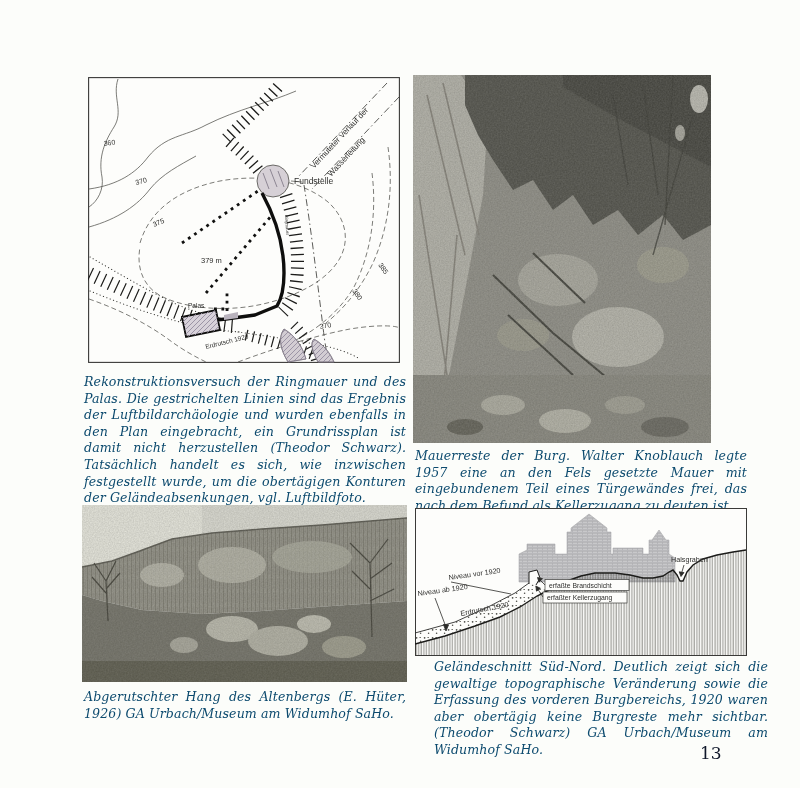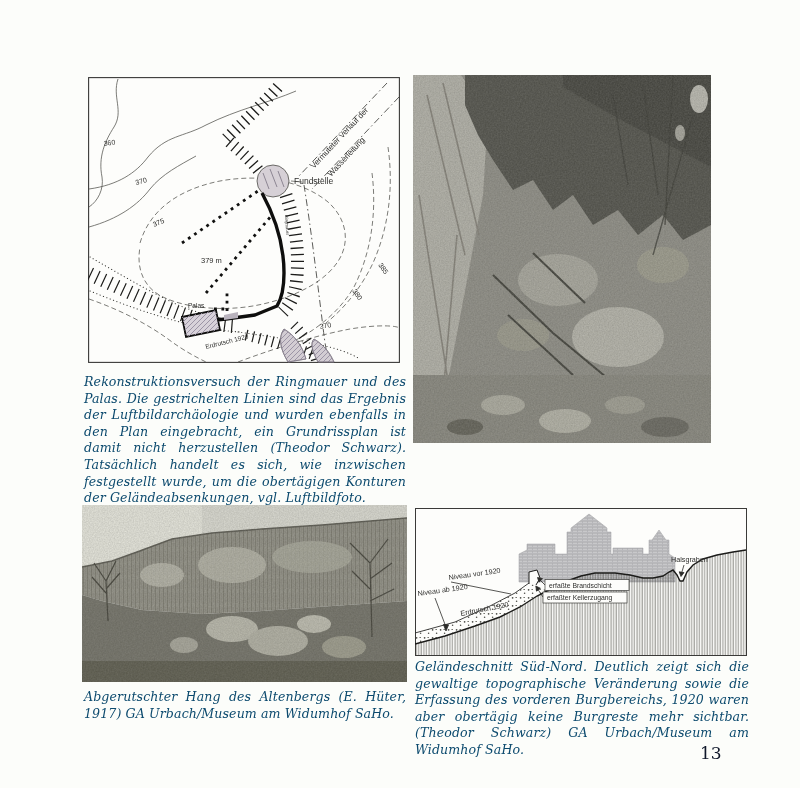--- a/index.html
+++ b/index.html
@@ -157,20 +157,21 @@
       <ellipse cx="212" cy="330" rx="20" ry="9" fill="#9c9b8f"></ellipse>
       <ellipse cx="52" cy="352" rx="18" ry="8" fill="#5d5c52"></ellipse>
       <ellipse cx="252" cy="352" rx="24" ry="10" fill="#63625a"></ellipse>
 
       <path d="M 230,10 L 245,120 M 260,0 L 252,150 M 280,40 L 240,180 M 200,20 L 215,110" stroke="#34342e" stroke-width="1.4" fill="none" opacity="0.8"></path>
       <rect width="298" height="368" filter="url(#grainD)" opacity="0.5"></rect>
       <rect width="298" height="368" filter="url(#grainL)" opacity="0.35"></rect>
     </svg>
   </div>
 
+  <div class="caption" style="left:415px;top:448px;width:332px;">Mauerreste der Burg. Walter Knoblauch legte 1957 eine an den Fels gesetzte Mauer mit eingebundenem Teil eines Türgewändes frei, das nach dem Befund als Kellerzugang zu deuten ist.</div>
 
   <div class="fig" style="left:82px;top:505px;">
     <svg class="photo" width="325" height="177" viewBox="0 0 325 177">
 
       <rect width="325" height="80" fill="#d9d9d0"></rect>
       <rect width="120" height="60" fill="#e6e6dc"></rect>
 
       <path d="M 0,62 L 30,56 L 55,47 L 90,34 L 130,28 L 180,24 L 240,20 L 325,13 L 325,96 L 250,101 L 180,106 L 120,109 L 60,105 L 20,96 L 0,90 Z" fill="url(#pCliff)"></path>
       <ellipse cx="150" cy="60" rx="34" ry="18" fill="#b4b3a6" opacity="0.85"></ellipse>
       <ellipse cx="230" cy="52" rx="40" ry="16" fill="#a8a79a" opacity="0.8"></ellipse>
@@ -187,21 +188,21 @@
 
       <g stroke="#3e3d34" stroke-width="1.2" fill="none">
         <path d="M 26,116 L 24,76 M 24,76 L 12,58 M 24,76 L 34,56 M 24,88 L 10,72 M 24,84 L 38,68"></path>
         <path d="M 290,132 L 288,58 M 288,58 L 268,38 M 288,58 L 306,34 M 288,74 L 310,58 M 288,84 L 270,66 M 288,96 L 312,84"></path>
       </g>
       <rect width="325" height="177" filter="url(#grainD)" opacity="0.45"></rect>
       <rect width="325" height="177" filter="url(#grainL)" opacity="0.3"></rect>
     </svg>
   </div>
 
-  <div class="caption" style="left:84px;top:689px;width:322px;">Abgerutschter Hang des Altenbergs (E. Hüter, 1917) GA Urbach/Museum am Widumhof SaHo.</div>
+  <div class="caption" style="left:84px;top:689px;width:322px;">Abgerutschter Hang des Altenbergs (E. Hüter, 1926) GA Urbach/Museum am Widumhof SaHo.</div>
 
   <div class="fig" style="left:415px;top:508px;">
     <svg width="332" height="148" viewBox="0 0 332 148">
       <rect x="0.5" y="0.5" width="331" height="147" fill="#fdfdfb" stroke="#3a3a38" stroke-width="1"></rect>
 
       <path d="M 104,74 L 104,46 L 112,42 L 112,36 L 140,36 L 140,46 L 152,46 L 152,24 L 156,24 L 156,20 L 174,6 L 192,20 L 192,24 L 196,24 L 196,46 L 198,46 L 198,40 L 228,40 L 228,46 L 234,46 L 234,32 L 237,32 L 244,22 L 251,32 L 254,32 L 254,46 L 260,50 L 260,74 Z" fill="url(#pCastle)" stroke="#9e9ea1" stroke-width="0.5"></path>
 
       <path d="M 0,125 L 40,114 L 75,98 L 100,85 L 114,75 L 118,72 L 122,77 L 132,83 L 122,88 L 105,99 L 85,109 L 60,118 L 30,128 L 0,136 Z" fill="url(#pDots)"></path>
 
       <path d="M 0,136 L 30,128 L 60,118 L 85,109 L 105,99 L 122,88 L 132,83 L 140,79 L 152,73 L 166,68 L 180,65 L 200,65 L 215,67 L 228,70 L 238,70 L 248,68 L 254,64 L 258,62 L 262,67 L 265,73 L 268,73 L 272,64 L 278,57 L 288,51 L 302,47 L 318,44 L 331,42 L 331,147 L 0,147 Z" fill="url(#pVlines)"></path>
@@ -227,17 +228,17 @@
 
       <text x="34" y="72" font-size="7.2" transform="rotate(-8 34 72)">Niveau vor 1920</text>
       <text x="3" y="88" font-size="7.2" transform="rotate(-8 3 88)">Niveau ab 1920</text>
       <text font-size="7.2" transform="translate(46,108) rotate(-11)">Erdrutsch 1920</text>
       <text x="134" y="79.8" font-size="6.8">erfaßte Brandschicht</text>
       <text x="132" y="92.3" font-size="6.8">erfaßter Kellerzugang</text>
       <text x="256" y="54" font-size="7.2">Halsgraben</text>
     </svg>
   </div>
 
-  <div class="caption" style="left:415px;top:659px;width:334px;">Geländeschnitt Süd-Nord. Deutlich zeigt sich die gewaltige topographische Veränderung sowie die Erfassung des vorderen Burgbereichs, 1920 waren aber obertägig keine Burgreste mehr sichtbar. (Theodor Schwarz) GA Urbach/Museum am Widumhof SaHo.</div>
+  <div class="caption" style="left:434px;top:659px;width:334px;">Geländeschnitt Süd-Nord. Deutlich zeigt sich die gewaltige topographische Veränderung sowie die Erfassung des vorderen Burgbereichs, 1920 waren aber obertägig keine Burgreste mehr sichtbar. (Theodor Schwarz) GA Urbach/Museum am Widumhof SaHo.</div>
 
   <div class="pagenum">13</div>
 
 </div>
 
 </body></html>

